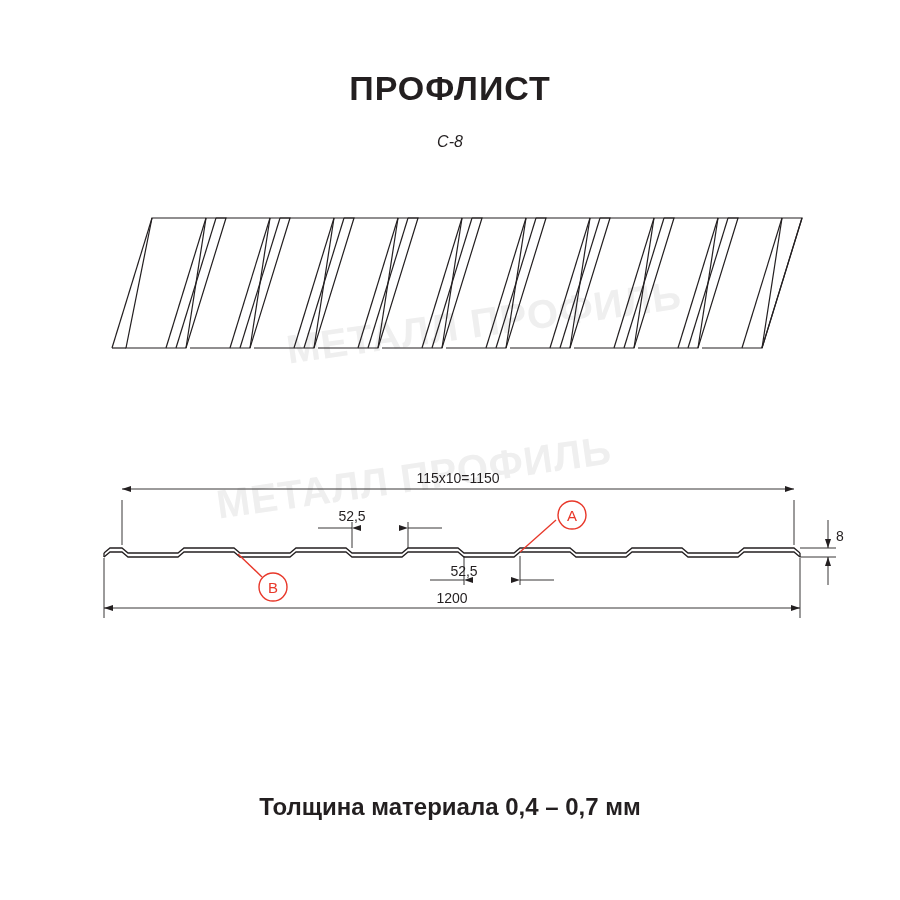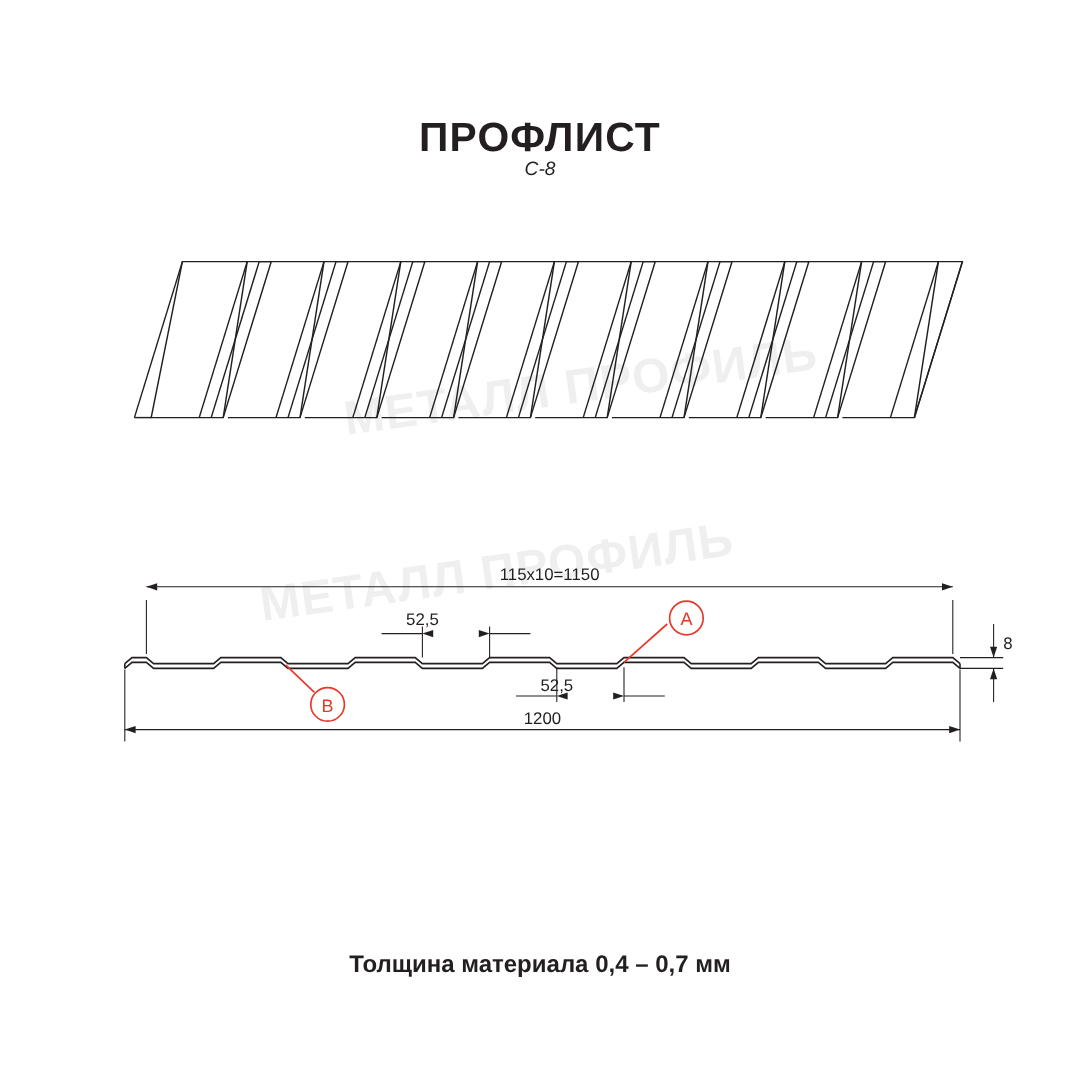--- a/index.html
+++ b/index.html
@@ -15,21 +15,21 @@
     position: relative;
     overflow: hidden;
   }
   #page {
     position: relative;
     width: 900px;
     height: 900px;
   }
   .title {
     position: absolute;
-    top: 96px;
+    top: 69px;
     left: 0;
     width: 900px;
     text-align: center;
     font-size: 34px;
     font-weight: bold;
     letter-spacing: 1px;
     color: #231f20;
   }
   .subtitle {
     position: absolute;
@@ -40,21 +40,21 @@
     font-size: 16px;
     color: #231f20;
     font-style: italic;
   }
   .footnote {
     position: absolute;
     top: 793px;
     left: 0;
     width: 900px;
     text-align: center;
-    font-size: 20px;
+    font-size: 24px;
     font-weight: bold;
     color: #231f20;
   }
   svg.drawing {
     position: absolute;
     top: 0;
     left: 0;
   }
   .wm {
     position: absolute;

